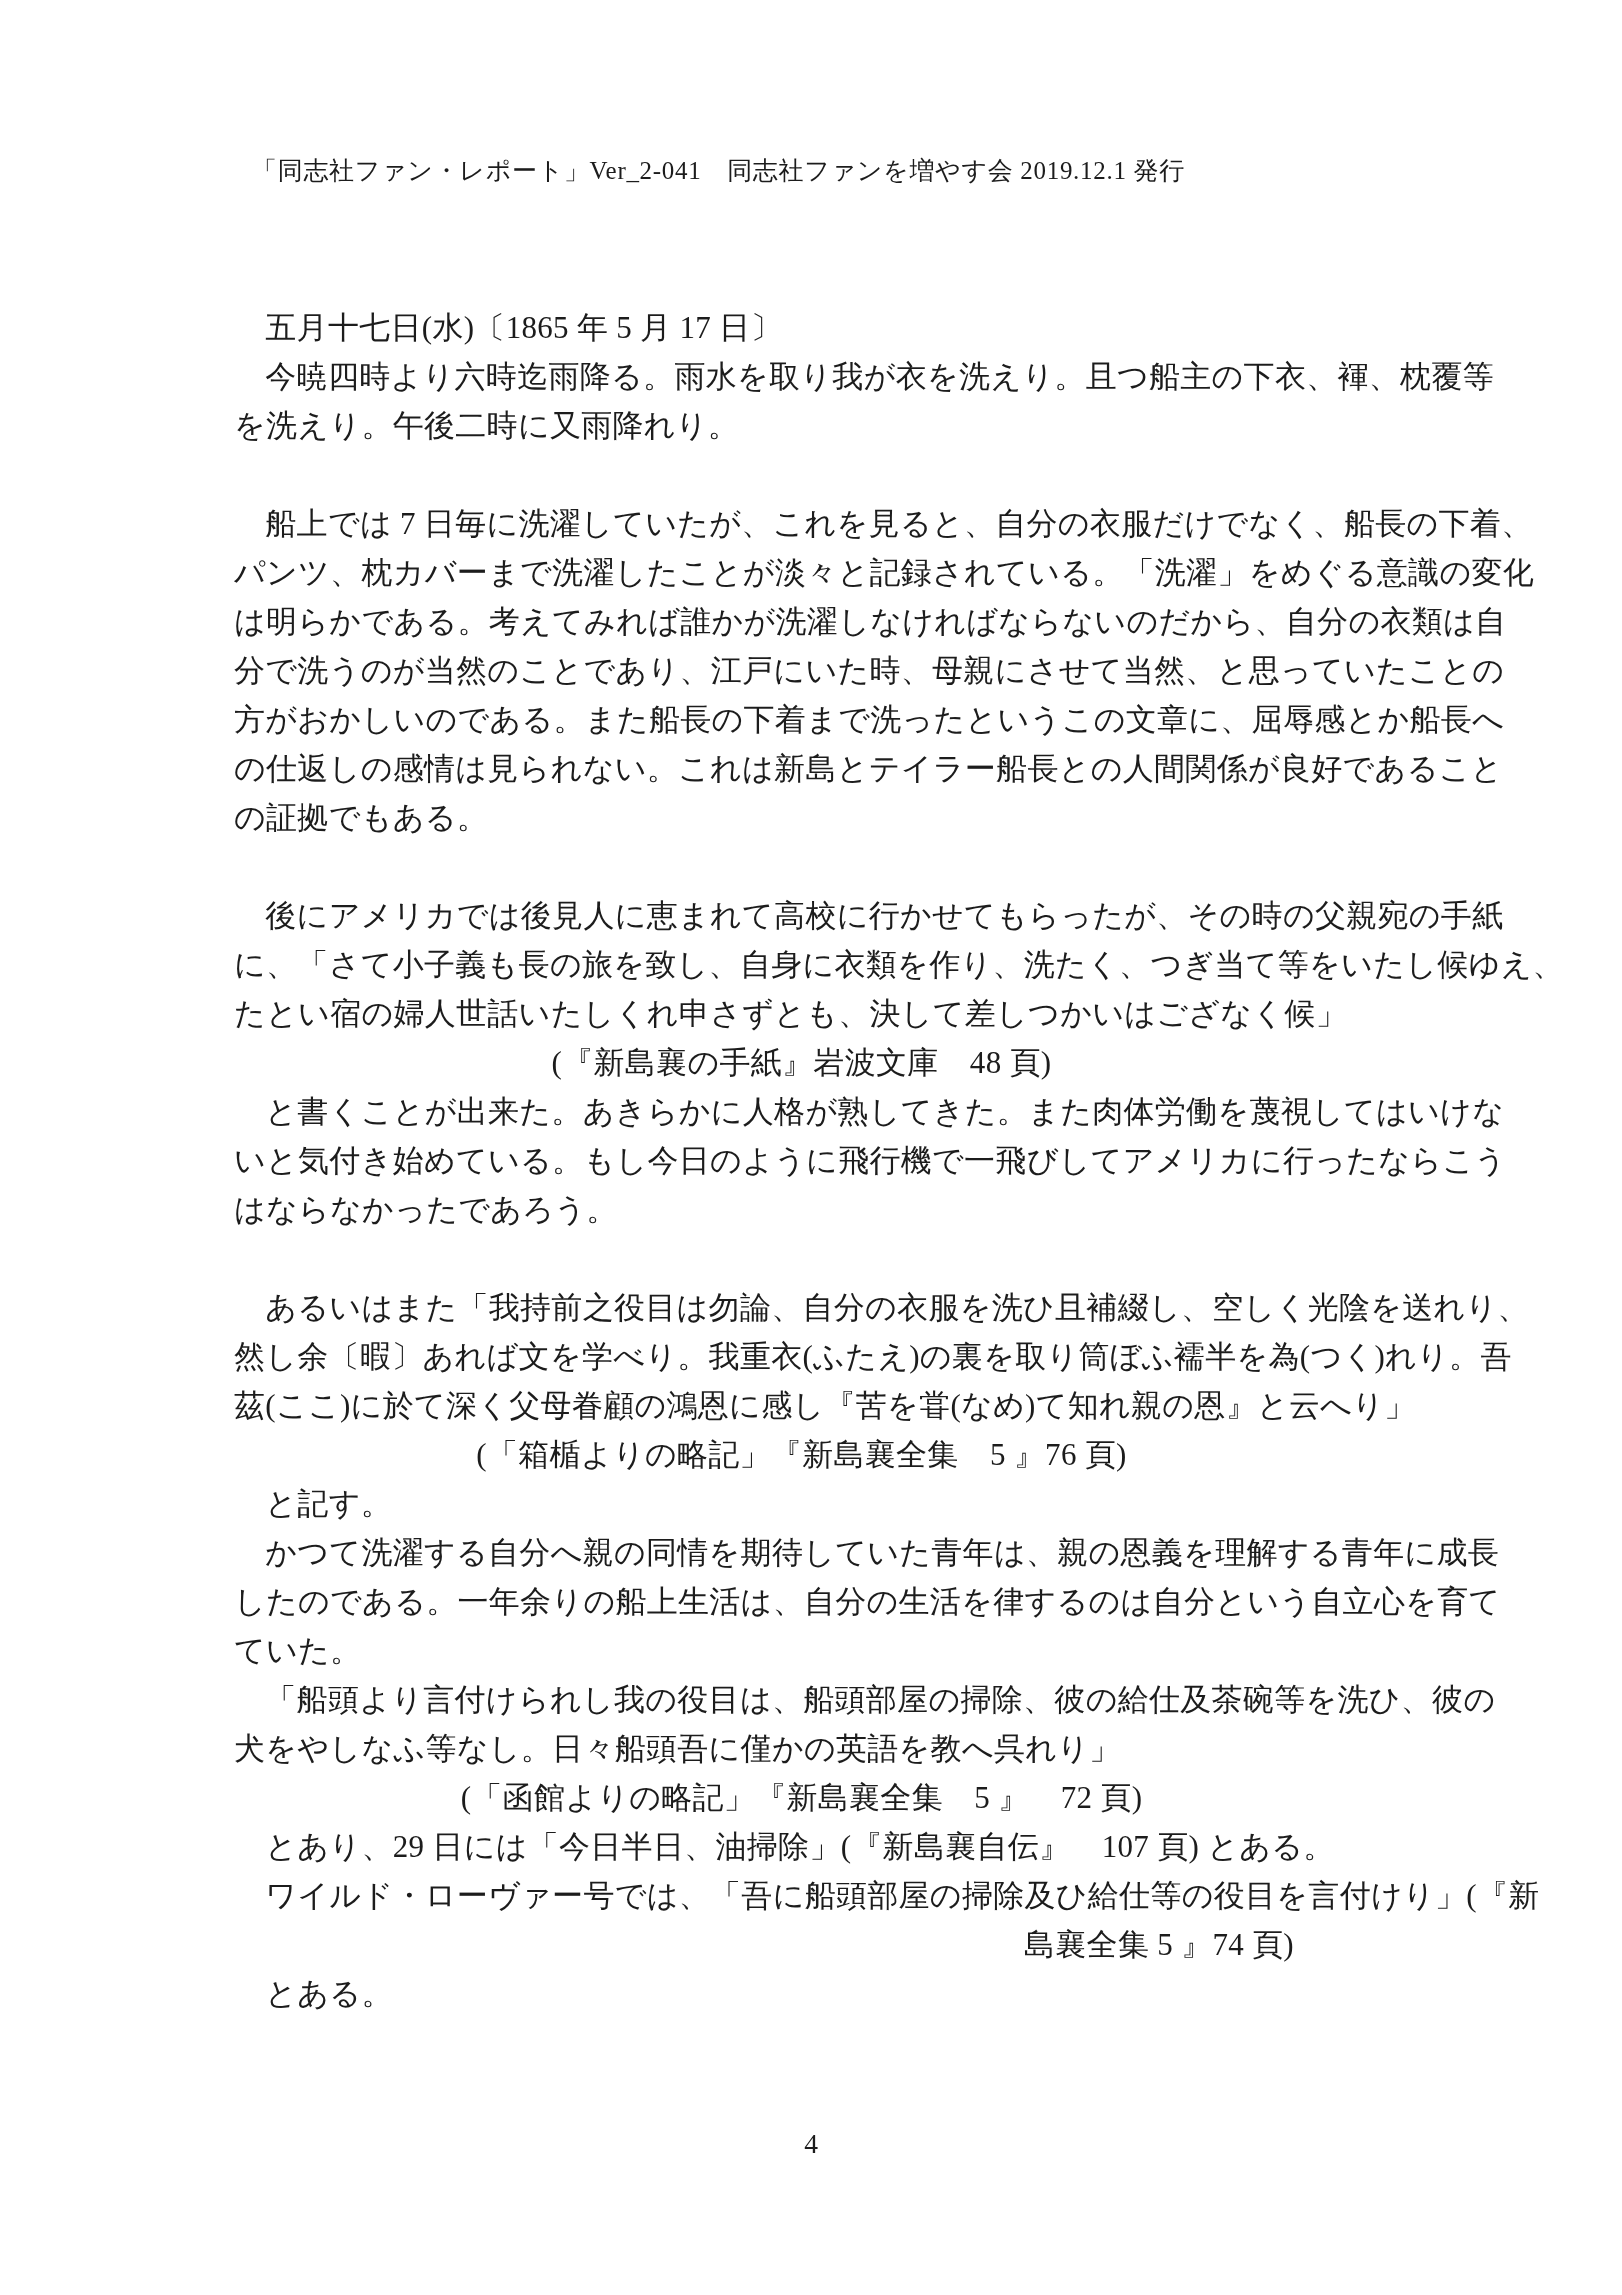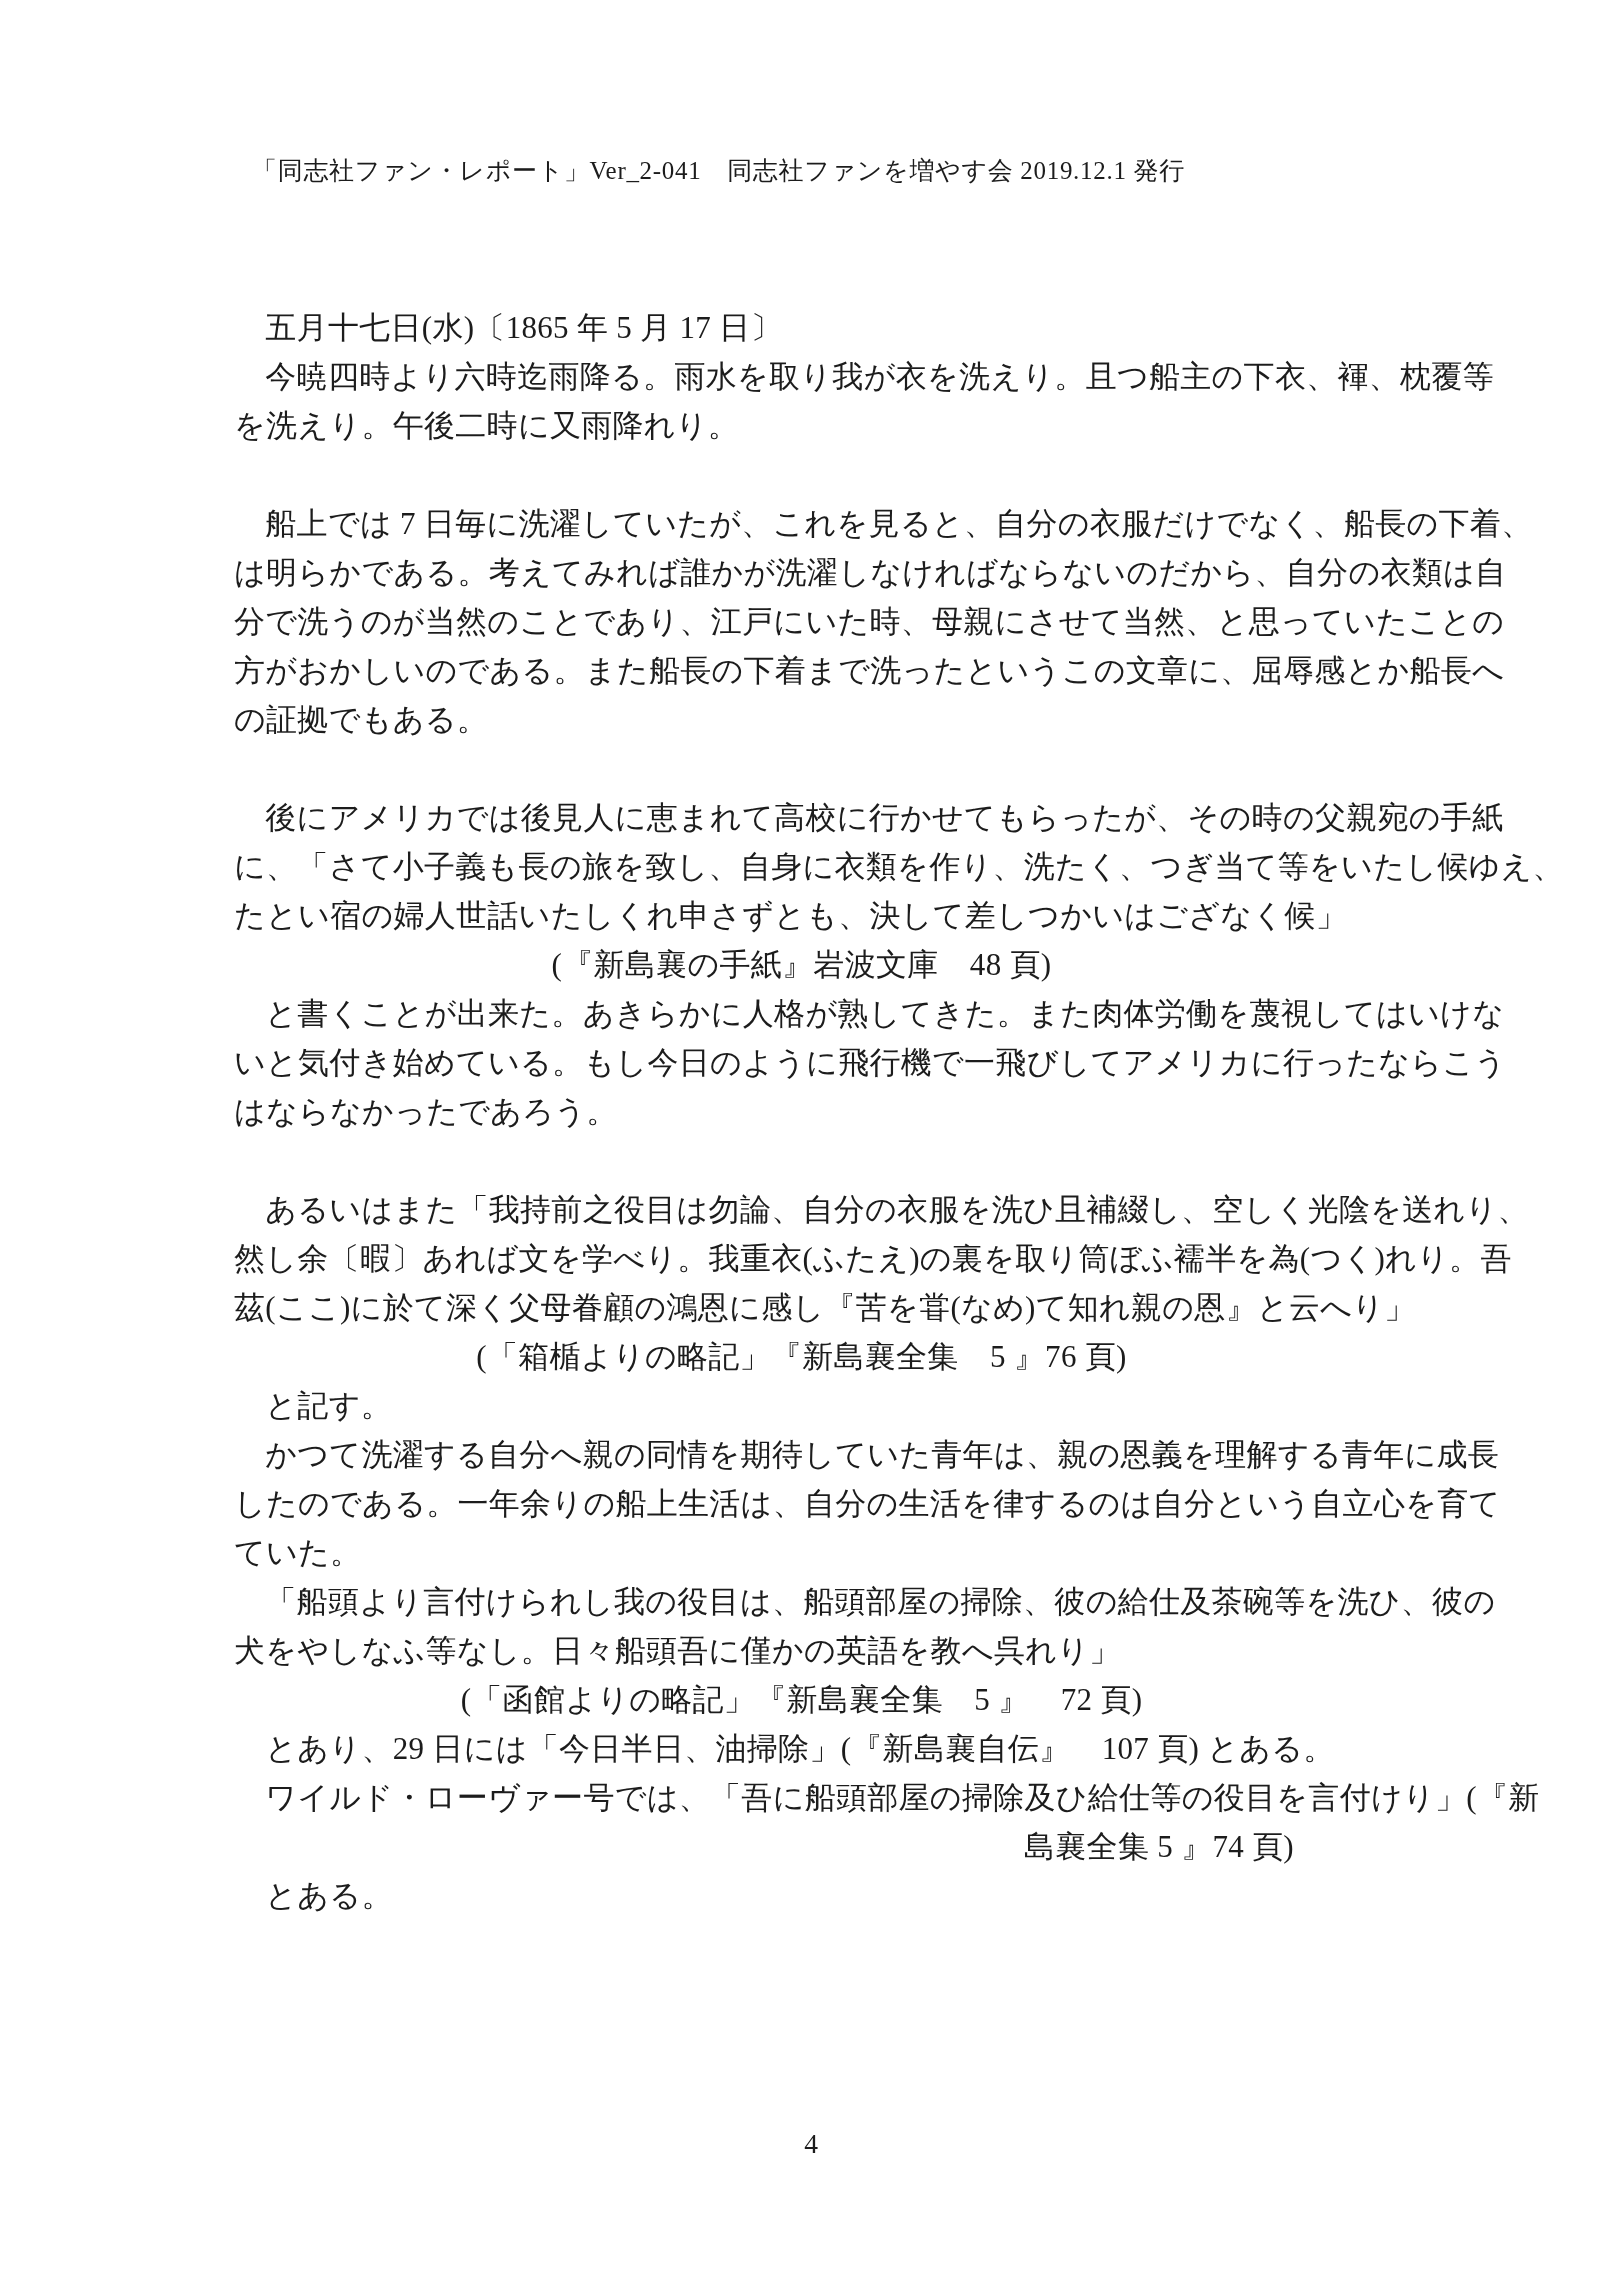--- a/index.html
+++ b/index.html
@@ -61,23 +61,25 @@
 
 <div class="page">
   <div class="header">「同志社ファン・レポート」Ver_2-041　同志社ファンを増やす会 2019.12.1 発行</div>
 
   <div class="doc-body">
       <div class="line normal">　五月十七日(水)〔1865 年 5 月 17 日〕</div>
       <div class="line normal">　今暁四時より六時迄雨降る。雨水を取り我が衣を洗えり。且つ船主の下衣、褌、枕覆等</div>
       <div class="line normal">を洗えり。午後二時に又雨降れり。</div>
       <div class="line blank">&nbsp;</div>
       <div class="line normal">　船上では 7 日毎に洗濯していたが、これを見ると、自分の衣服だけでなく、船長の下着、</div>
+      <div class="line normal">パンツ、枕カバーまで洗濯したことが淡々と記録されている。「洗濯」をめぐる意識の変化</div>
       <div class="line normal">は明らかである。考えてみれば誰かが洗濯しなければならないのだから、自分の衣類は自</div>
       <div class="line normal">分で洗うのが当然のことであり、江戸にいた時、母親にさせて当然、と思っていたことの</div>
       <div class="line normal">方がおかしいのである。また船長の下着まで洗ったというこの文章に、屈辱感とか船長へ</div>
+      <div class="line normal">の仕返しの感情は見られない。これは新島とテイラー船長との人間関係が良好であること</div>
       <div class="line normal">の証拠でもある。</div>
       <div class="line blank">&nbsp;</div>
       <div class="line normal">　後にアメリカでは後見人に恵まれて高校に行かせてもらったが、その時の父親宛の手紙</div>
       <div class="line normal">に、「さて小子義も長の旅を致し、自身に衣類を作り、洗たく、つぎ当て等をいたし候ゆえ、</div>
       <div class="line normal">たとい宿の婦人世話いたしくれ申さずとも、決して差しつかいはござなく候」</div>
       <div class="line cite">(『新島襄の手紙』岩波文庫　48 頁)</div>
       <div class="line normal">　と書くことが出来た。あきらかに人格が熟してきた。また肉体労働を蔑視してはいけな</div>
       <div class="line normal">いと気付き始めている。もし今日のように飛行機で一飛びしてアメリカに行ったならこう</div>
       <div class="line normal">はならなかったであろう。</div>
       <div class="line blank">&nbsp;</div>

